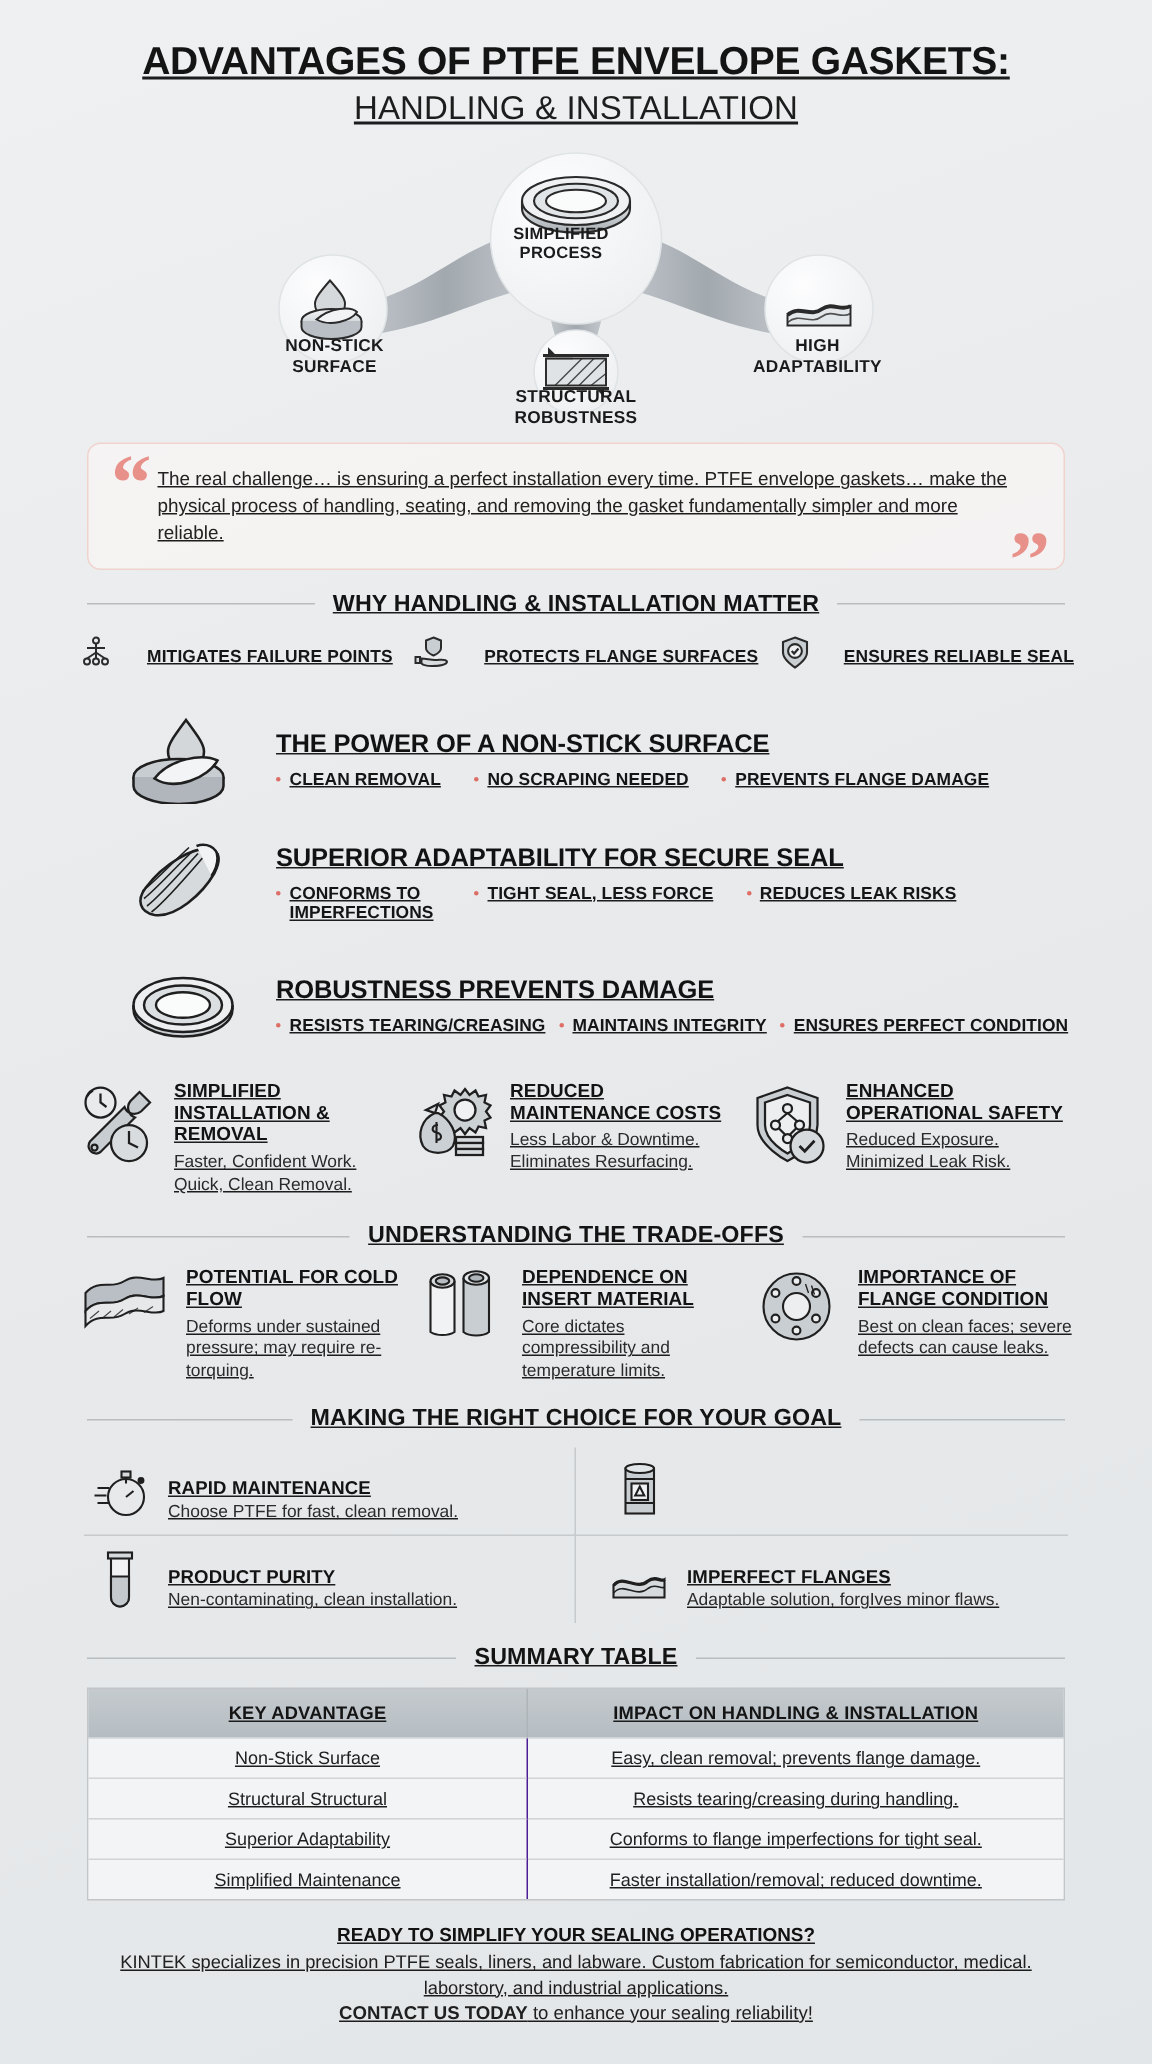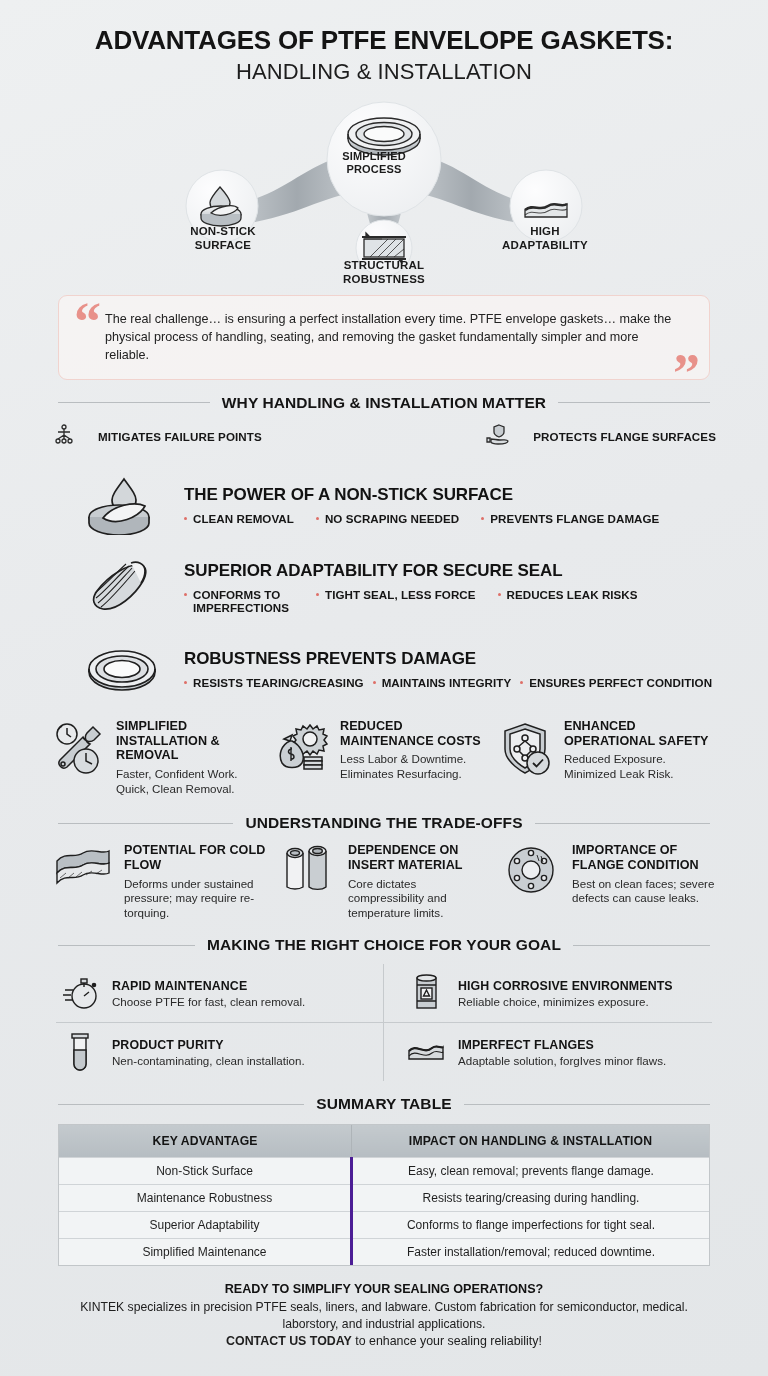--- a/index.html
+++ b/index.html
@@ -6,21 +6,21 @@
 
   body {
     width: 768px;
     height: 1376px;
     font-family: "Liberation Sans", sans-serif;
     background: linear-gradient(160deg, #eef0f1 0%, #e8eaec 45%, #e3e6e8 100%);
     color: #1c1c1c;
     overflow: hidden;
   }
 
-  .page { width: 768px; height: 1376px; position: relative; }
+  .page { width: 768px; height: 1376px; position: relative; text-decoration: underline; }
 
   
   .header { padding-top: 26px; text-align: center; }
   .title-1 {
     font-size: 26px; font-weight: 700; letter-spacing: -0.2px;
     color: #141414; line-height: 1.12;
   }
   .title-2 {
     font-size: 22px; font-weight: 400; letter-spacing: 0.1px;
     color: #1d1d1d; margin-top: 4px;
@@ -113,41 +113,41 @@
   .card .cdesc { font-size: 11.6px; line-height: 1.25; color: #2a2a2a; margin-top: 4px; }
 
   .grid3.trade { margin-top: 11px; }
   .grid3.trade .cicon { flex: 0 0 62px; }
 
   
   .choice {
     display: grid; grid-template-columns: 1fr 1fr;
     margin: 10px 56px 0 56px;
   }
-  .ch-cell { display: flex; gap: 12px; align-items: center; padding: 9px 8px 9px 4px; }
+  .ch-cell { display: flex; gap: 12px; align-items: flex-end; padding: 9px 8px 9px 4px; }
   .ch-cell.r { padding-left: 22px; }
   .ch-cell.brdr-b { border-bottom: 1px solid #c6cacd; }
   .ch-cell.brdr-r { border-right: 1px solid #c6cacd; }
   .ch-icon { flex: 0 0 40px; display: flex; align-items: center; justify-content: center; }
   .ch-title { font-size: 12.4px; font-weight: 700; color: #131313; letter-spacing: 0.1px; }
   .ch-desc { font-size: 11.6px; color: #2a2a2a; margin-top: 2px; }
 
   
   .tbl { margin: 11px 58px 0 58px; border: 1px solid #c2c6c9; }
   .tbl table { width: 100%; border-collapse: collapse; }
   .tbl th {
     background: linear-gradient(180deg, #c4cace 0%, #b6bdc2 100%);
     font-size: 12.2px; font-weight: 700; color: #141414;
     padding: 9px 6px; text-align: center; border-right: 1px solid #aeb4b8;
     letter-spacing: 0.15px;
   }
   .tbl th:last-child { border-right: none; }
   .tbl td {
     font-size: 12px; color: #1f1f1f; padding: 6px 6px; text-align: center;
-    border-top: 1px solid #d0d4d7; border-right: 3px solid #4c1d95;
+    border-top: 1px solid #d0d4d7; border-right: 1px solid #4c1d95;
     background: #f2f4f5;
   }
   .tbl td:last-child { border-right: none; }
 
   
   .cta { text-align: center; margin: 16px 70px 0 70px; }
   .cta .l1 { font-size: 12.6px; font-weight: 700; color: #121212; }
   .cta .l2 { font-size: 12.2px; color: #202020; line-height: 1.32; margin-top: 3px; }
   .cta .l3 { font-size: 12.4px; color: #202020; margin-top: 2px; }
   .cta .l3 b { font-weight: 700; }
@@ -270,20 +270,30 @@
       <span>
         <svg width="26" height="24" viewBox="0 0 26 24" fill="none" stroke="#2b2b2b" stroke-width="1.3">
           <path d="M14 2 L19 4 L19 9 C19 12 14 14 14 14 C14 14 9 12 9 9 L9 4 Z" fill="#c9ced2"></path>
           <path d="M2 19 L2 15 L5 15 L5 19 Z" fill="#d8dcdf"></path>
           <path d="M6 16 C9 16 12 17 15 17 C19 17 22 16 23 18 C23 20 18 21 13 21 C9 21 6 20 6 19 Z" fill="#d8dcdf"></path>
         </svg>
       </span>
       <span class="lbl">PROTECTS FLANGE SURFACES</span>
     </div>
 
+    <div class="why-item">
+      <span>
+        <svg width="22" height="24" viewBox="0 0 22 24" fill="none" stroke="#2b2b2b" stroke-width="1.4">
+          <path d="M11 2 L19 5 L19 12 C19 17 11 22 11 22 C11 22 3 17 3 12 L3 5 Z" fill="#c9ced2"></path>
+          <circle cx="11" cy="11" r="4.6" fill="#eef0f1"></circle>
+          <path d="M8.8 11 L10.4 12.7 L13.3 9.4" stroke-width="1.5"></path>
+        </svg>
+      </span>
+      <span class="lbl">ENSURES RELIABLE SEAL</span>
+    </div>
   </div>
 
   <div class="feature" style="margin-top:18px;">
     <div class="ficon">
       <svg width="78" height="58" viewBox="0 0 78 58" fill="none" stroke="#1f1f1f" stroke-width="1.7">
         <path d="M41 2 C33 13 29 18 29 23 a 12 12 0 0 0 24 0 C 53 18 49 13 41 2 Z" fill="#d3d7da"></path>
         <ellipse cx="36" cy="40" rx="30" ry="12" fill="#c8cdd1"></ellipse>
         <path d="M6 40 L6 46 a 30 12 0 0 0 60 0 L 66 40" fill="#b0b6bb"></path>
         <path d="M20 41 C30 28 52 24 62 29 C 56 40 34 50 20 41 Z" fill="#f3f4f5"></path>
       </svg>
@@ -483,24 +493,20 @@
 
     <div class="ch-cell r brdr-b">
       <div class="ch-icon">
         <svg width="34" height="40" viewBox="0 0 34 40" fill="none" stroke="#1f1f1f" stroke-width="1.4">
           <rect x="8" y="5" width="19" height="30" fill="#c9ced2"></rect>
           <ellipse cx="17.5" cy="5" rx="9.5" ry="3" fill="#e3e6e8"></ellipse>
           <path d="M8 12 L27 12 M8 28 L27 28"></path>
           <rect x="12" y="15" width="11" height="11" fill="#f1f2f3"></rect>
           <path d="M17.5 17 L20.5 23 L14.5 23 Z"></path>
         </svg>
-      </div>
-      <div>
-        <div class="ch-title">HIGH CORROSIVE ENVIRONMENTS</div>
-        <div class="ch-desc">Reliable choice, minimizes exposure.</div>
       </div>
     </div>
 
     <div class="ch-cell brdr-r">
       <div class="ch-icon">
         <svg width="30" height="40" viewBox="0 0 30 40" fill="none" stroke="#1f1f1f" stroke-width="1.4">
           <path d="M9 4 L21 4 L21 32 a6 6 0 0 1-12 0 Z" fill="#f1f2f3"></path>
           <path d="M9 18 L21 18 L21 32 a6 6 0 0 1-12 0 Z" fill="#c4c9cd"></path>
           <rect x="7" y="2" width="16" height="4" fill="#d6dadd"></rect>
         </svg>
@@ -539,21 +545,21 @@
           <th style="width:45%">KEY ADVANTAGE</th>
           <th>IMPACT ON HANDLING &amp; INSTALLATION</th>
         </tr>
       </thead>
       <tbody>
         <tr>
           <td>Non-Stick Surface</td>
           <td>Easy, clean removal; prevents flange damage.</td>
         </tr>
         <tr>
-          <td>Maintenance Robustness</td>
+          <td>Structural Structural</td>
           <td>Resists tearing/creasing during handling.</td>
         </tr>
         <tr>
           <td>Superior Adaptability</td>
           <td>Conforms to flange imperfections for tight seal.</td>
         </tr>
         <tr>
           <td>Simplified Maintenance</td>
           <td>Faster installation/removal; reduced downtime.</td>
         </tr>

